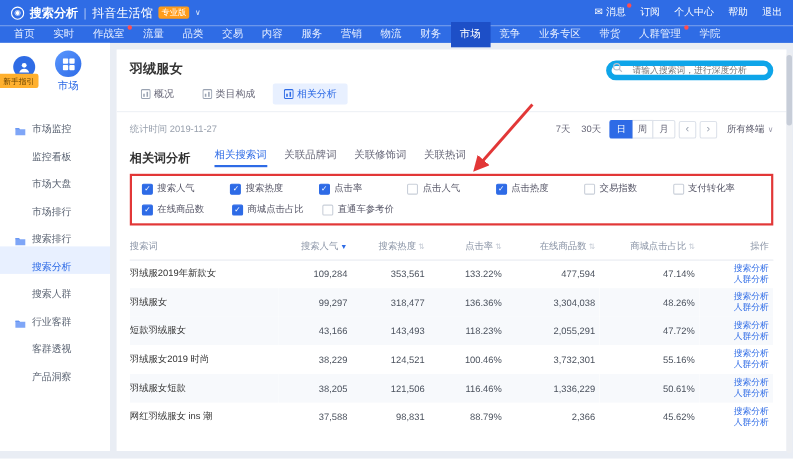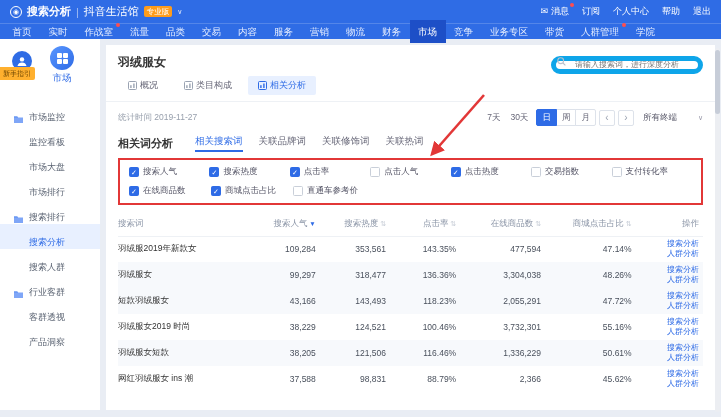--- a/index.html
+++ b/index.html
@@ -47,21 +47,21 @@
   .hr{height:1px;background:#eef1f5;margin:6px -12px 0 -12px}
   .stat-row{display:flex;align-items:center;margin-top:7px;font-size:8.5px;color:#98a0ad}
   .stat-controls{margin-left:auto;display:flex;align-items:center}
   .qr{color:#667;padding:0 5px;cursor:pointer;font-size:8.5px;white-space:nowrap}
   .seg{display:flex;margin-left:3px}
   .seg-btn{min-width:18px;text-align:center;border:1px solid #dde2ea;font-size:8.5px;color:#667;padding:1.5px 5px;background:#fff;cursor:pointer;margin-left:-1px;white-space:nowrap}
   .seg-btn:first-child{border-radius:2px 0 0 2px;margin-left:0}
   .seg-btn:last-child{border-radius:0 2px 2px 0}
   .seg-btn.active{background:#2e6be6;border-color:#2e6be6;color:#fff;position:relative}
   .pg{width:16px;height:16px;border:1px solid #dde2ea;display:inline-flex;align-items:center;justify-content:center;color:#9aa2b0;font-size:10px;border-radius:2px;cursor:pointer;margin-left:3px;background:#fff}
-  .terminal{margin-left:9px;color:#556;display:flex;align-items:center;gap:21px;cursor:pointer;font-size:8.5px;white-space:nowrap}
+  .terminal{margin-left:9px;color:#556;display:flex;align-items:center;gap:3px;cursor:pointer;font-size:8.5px;white-space:nowrap}
   .terminal .tiny-caret{color:#99a;opacity:1}
   .section-row{display:flex;align-items:flex-end;margin-top:9px;gap:18px}
   .section-title{font-size:11px;font-weight:bold;color:#333;margin-right:4px}
   .sec-tab{font-size:9.5px;color:#667;padding-bottom:3px;cursor:pointer;position:relative;white-space:nowrap}
   .sec-tab.active{color:#2e6be6}
   .sec-tab.active::after{content:"";position:absolute;left:0;right:0;bottom:-1px;height:2px;background:#2e6be6}
   .metrics{border:2px solid #e23737;margin-top:7px;padding:6px 9px}
   .m-row{display:flex}
   .m-row + .m-row{margin-top:7px}
   .m-item{width:82px;display:flex;align-items:center;gap:4px;font-size:8.5px;color:#556;cursor:pointer;white-space:nowrap}
@@ -355,21 +355,21 @@
               <th class="ar"><span>在线商品数</span><span class="sort-none"> ⇅</span></th>
               <th class="ar"><span>商城点击占比</span><span class="sort-none"> ⇅</span></th>
               <th class="ar"><span>操作</span></th>
             </tr>
           </thead>
         <tbody id="tbody">
             <tr>
               <td class="al kw">羽绒服2019年新款女</td>
               <td class="ar">109,284</td>
               <td class="ar">353,561</td>
-              <td class="ar">143.35%</td>
+              <td class="ar">133.22%</td>
               <td class="ar">477,594</td>
               <td class="ar">47.14%</td>
               <td class="ar">
                 <span class="act-link">搜索分析</span>
                 <span class="act-link">人群分析</span>
               </td>
             </tr>
             <tr class="even">
               <td class="al kw">羽绒服女</td>
               <td class="ar">99,297</td>

